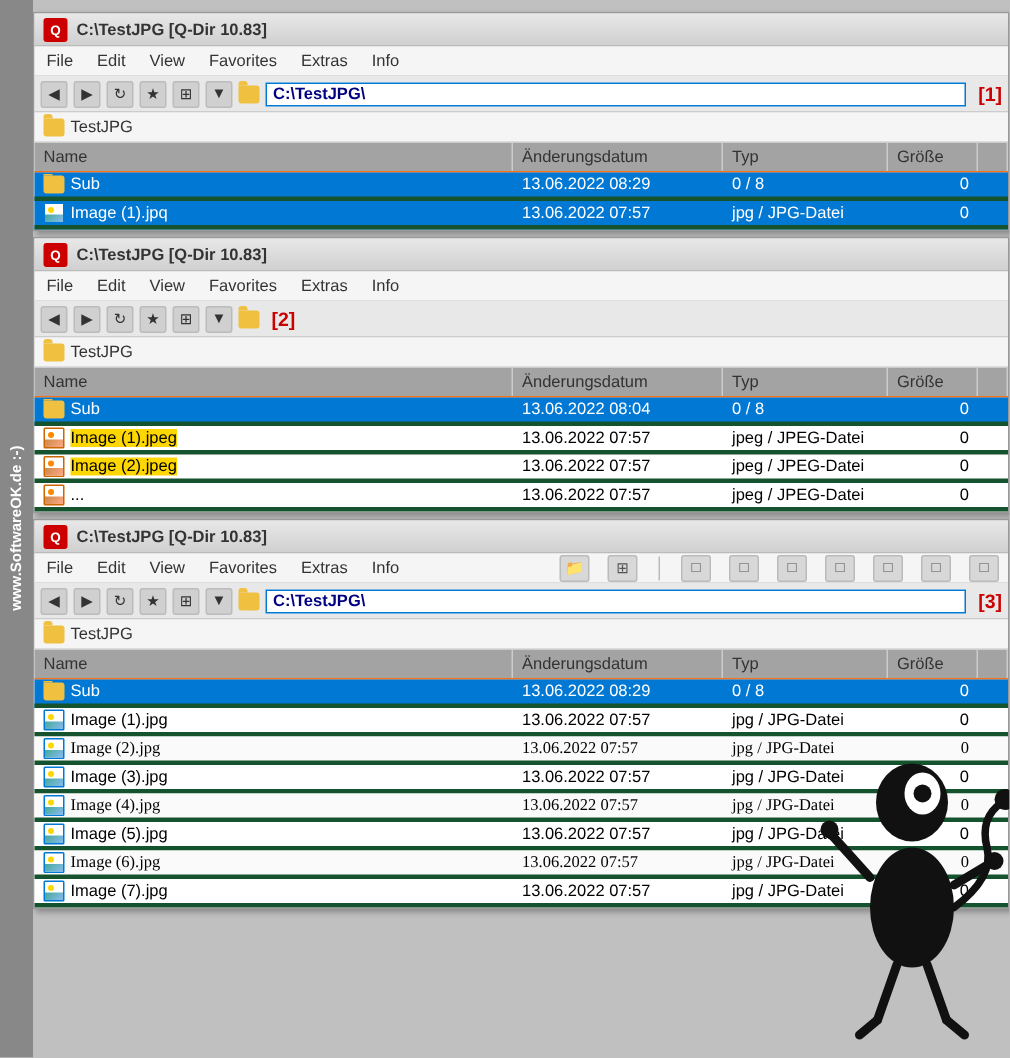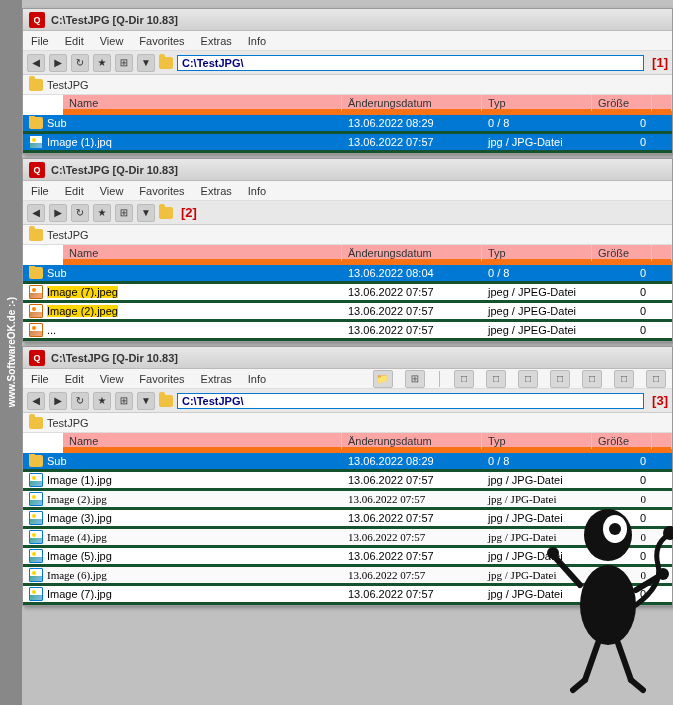--- a/index.html
+++ b/index.html
@@ -189,26 +189,25 @@
     .breadcrumb-label {
       font-size: 11px;
       color: #333;
     }
 
     .file-list {
       background: white;
     }
 
     .column-headers {
-      background: #fca5a5;
+      background: #a3a3a3;
       display: grid;
       grid-template-columns: 1fr 140px 110px 60px 20px;
-      border-bottom: 6px solid #f97316;
+      border-bottom: 1px solid #f97316;
       height: 20px;
-      margin-left: 40px;
     }
 
     .col-header {
       padding: 2px 6px;
       font-size: 11px;
       color: #333;
       border-right: 1px solid #ccc;
       display: flex;
       align-items: center;
     }
@@ -467,21 +466,21 @@
           <span>Sub</span>
         </div>
         <div class="file-cell">13.06.2022 08:04</div>
         <div class="file-cell">0 / 8</div>
         <div class="file-cell right">0</div>
         <div class="file-cell"></div>
       </div>
       <div class="file-row">
         <div class="file-cell">
           <div class="jpeg-icon"></div>
-          <span class="highlighted-name">Image (7).jpeg</span>
+          <span class="highlighted-name">Image (1).jpeg</span>
         </div>
         <div class="file-cell">13.06.2022 07:57</div>
         <div class="file-cell">jpeg / JPEG-Datei</div>
         <div class="file-cell right">0</div>
         <div class="file-cell"></div>
       </div>
       <div class="file-row">
         <div class="file-cell">
           <div class="jpeg-icon"></div>
           <span class="highlighted-name">Image (2).jpeg</span>

